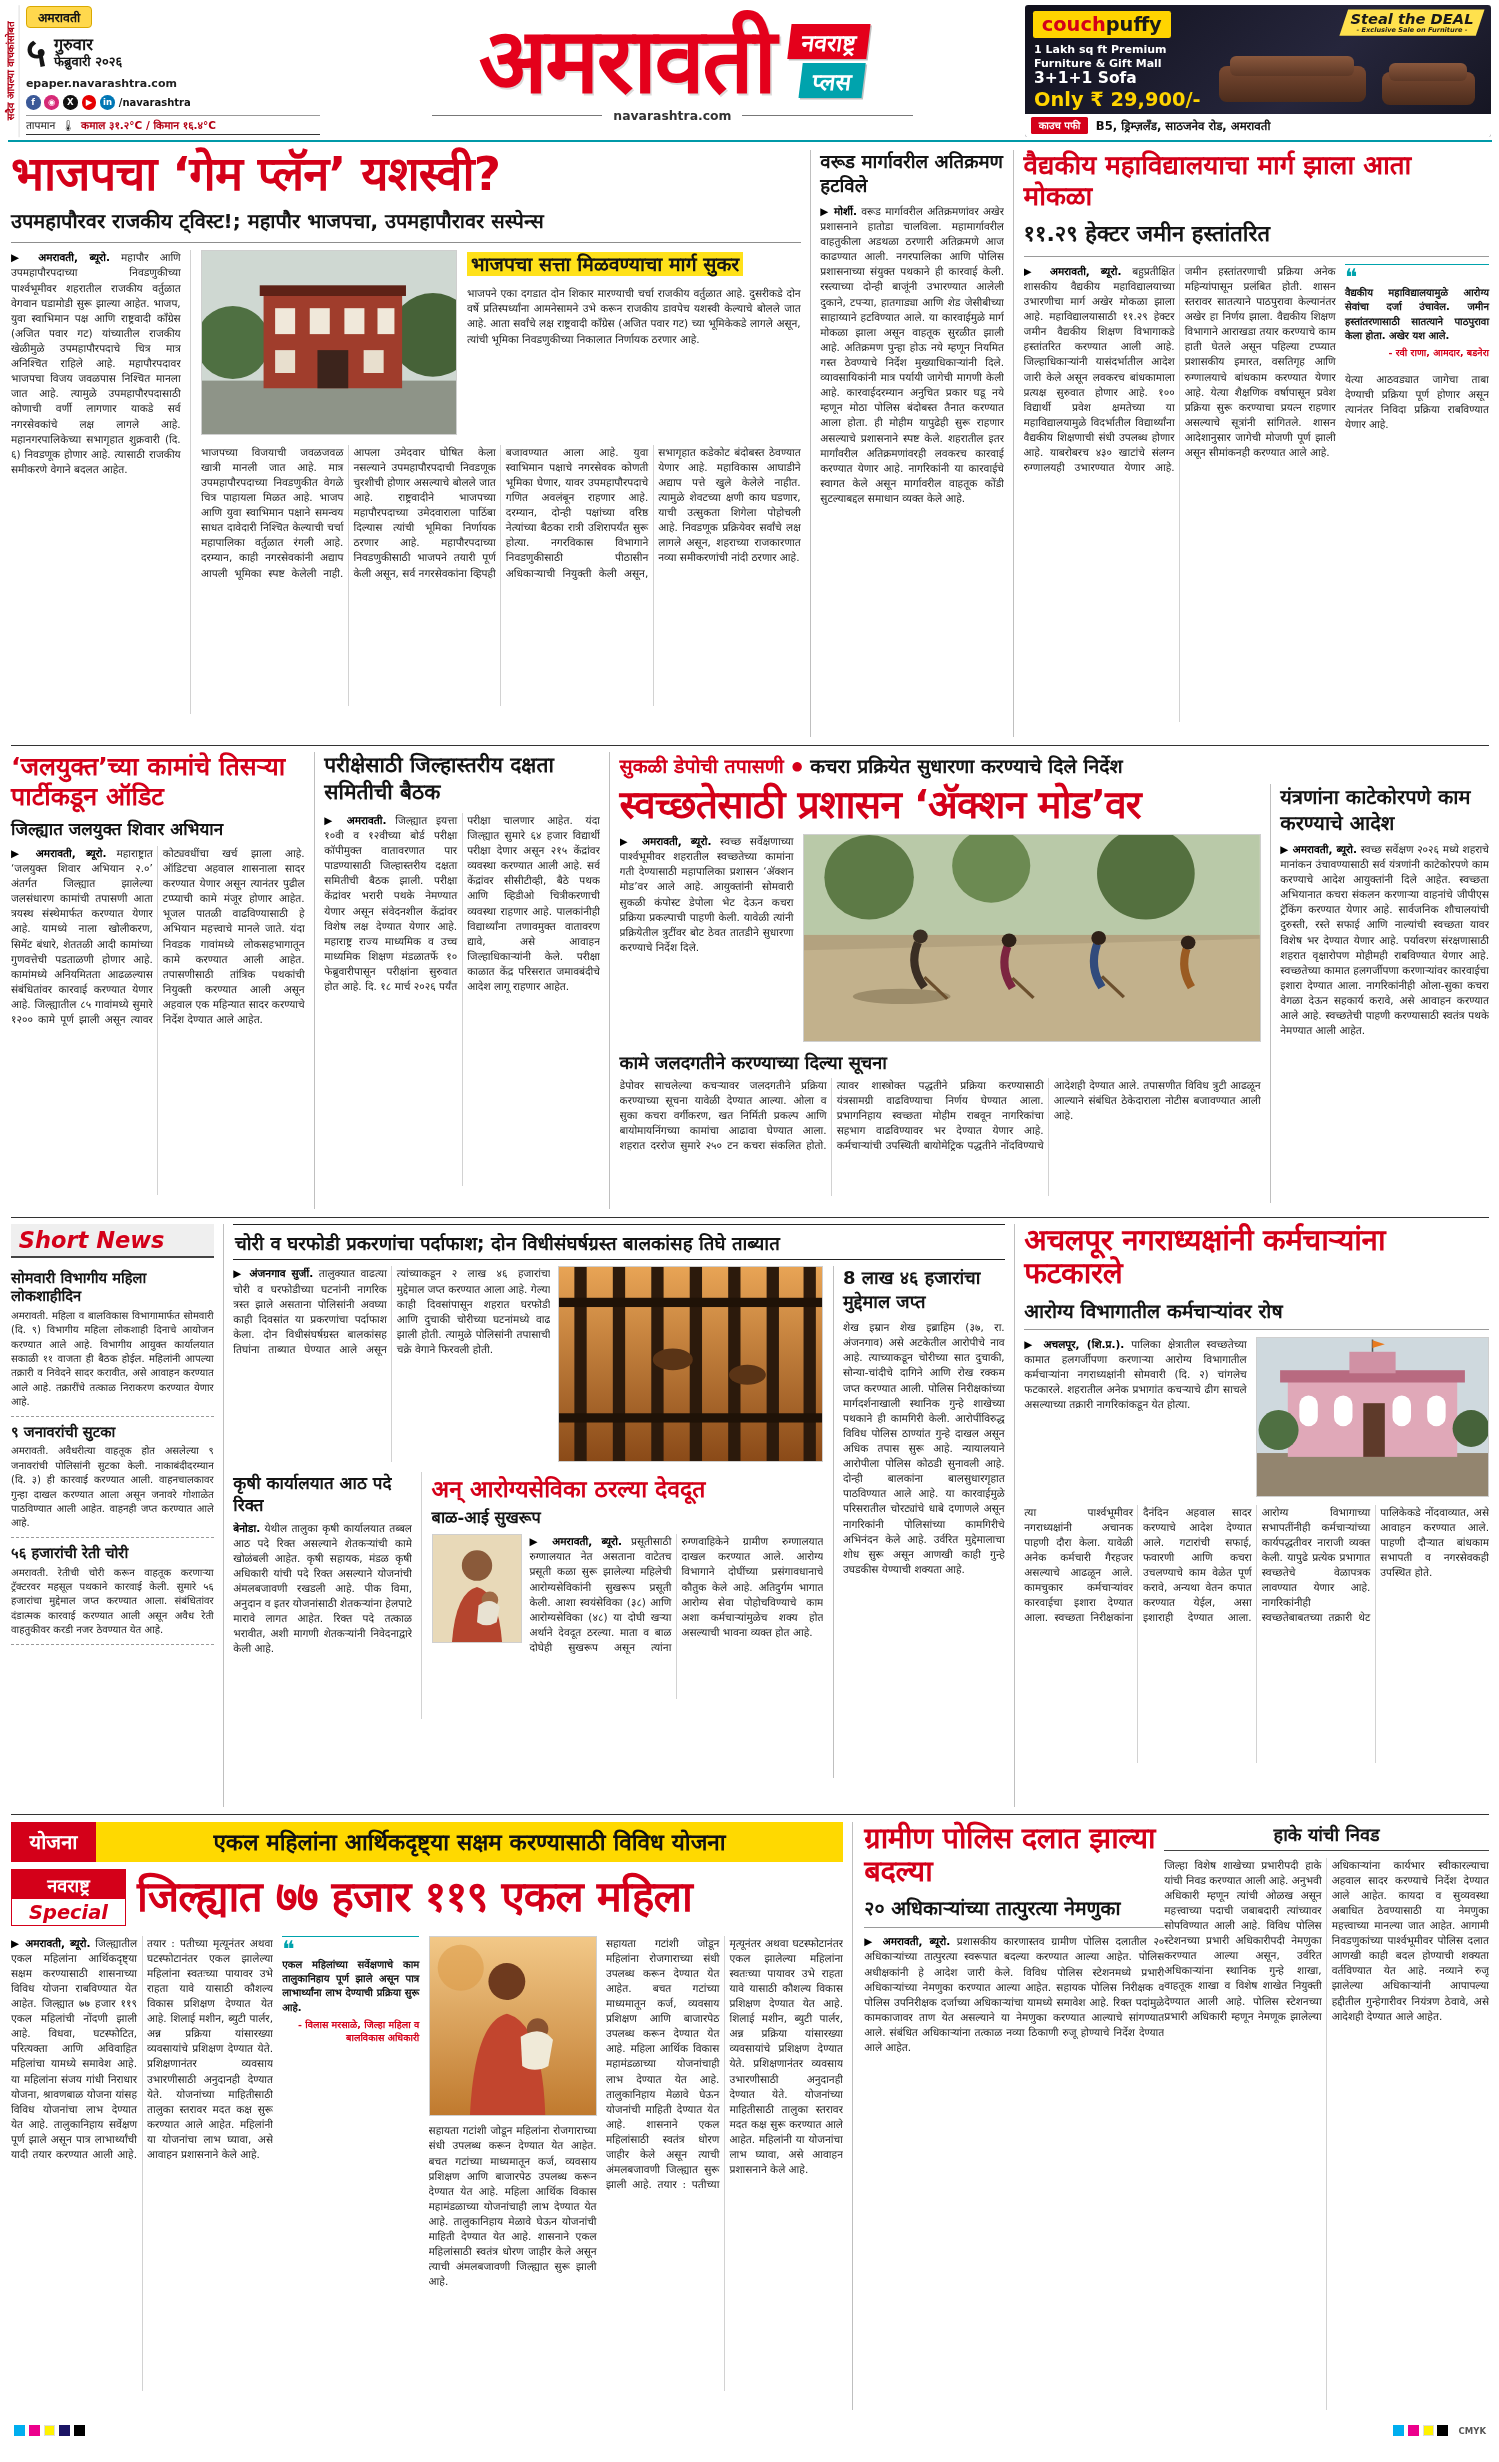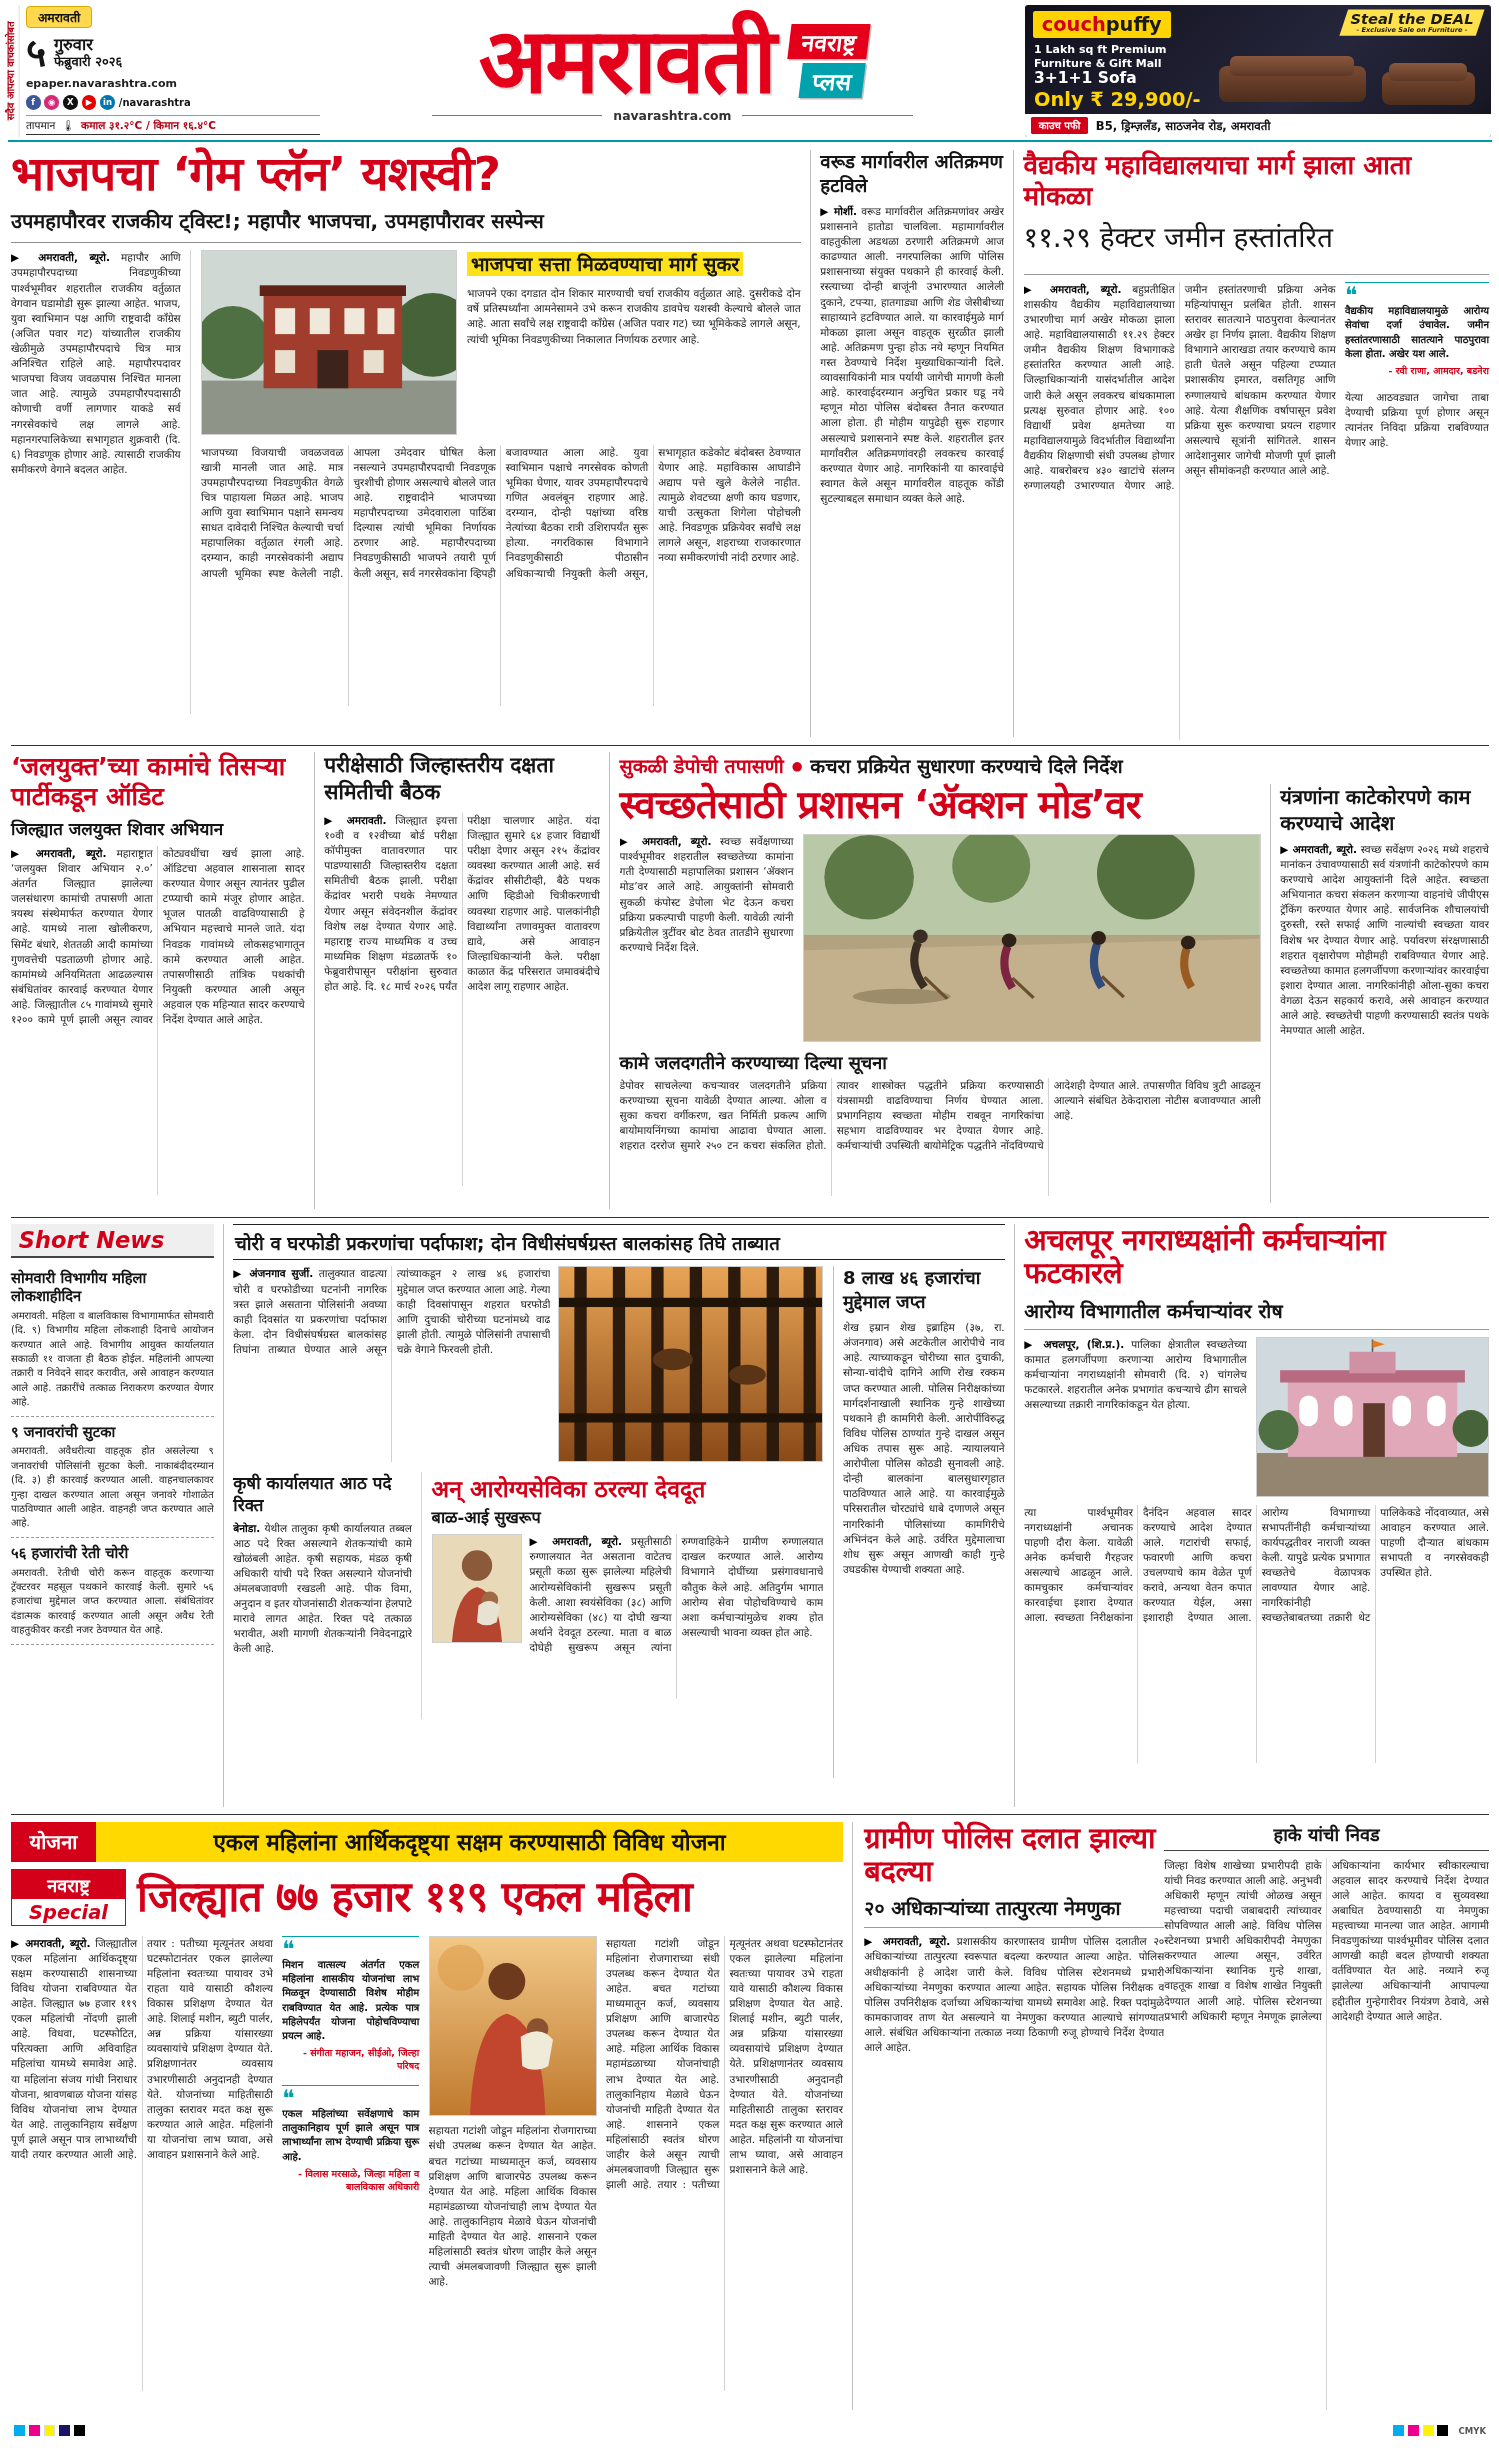--- a/index.html
+++ b/index.html
@@ -80,21 +80,21 @@
   .ybox-title{display:inline;background:#ffe11a;font-size:19.4px;font-weight:800;line-height:1.45;padding:0.8px 3.9px;box-decoration-break:clone;-webkit-box-decoration-break:clone}
   .ybox .body{margin-top:7.8px;height:130px}
   .lead-bottom{margin-top:9.3px;height:261px}
   
   .s1b{width:194px}
   .col-hl{font-size:18.6px;font-weight:800;line-height:1.28;margin-bottom:6.2px}
   .s1b .body{height:512px}
   
   .s1c{flex:1}
   .med-hl{font-size:26px;color:#d40019;font-weight:800;line-height:1.18}
-  .med-sub{font-size:28px;font-weight:400;margin:5.4px 0 0;padding-bottom:19px;border-bottom:0.8px solid #9a9a9a}
+  .med-sub{font-size:22px;font-weight:700;margin:5.4px 0 0;padding-bottom:9px;border-bottom:0.8px solid #9a9a9a}
   .med-row{display:flex;gap:9.3px;margin-top:7px;height:458px}
   .med-body{flex:1;height:100%}
   .med-quotes{width:144px;display:flex;flex-direction:column;gap:9.3px}
 
   
   .sec2{height:464px;margin-top:7.8px;border-top:1.6px solid #333;padding-top:6.2px}
   .s2a{width:304px}
   .jal-hl{font-size:25px;color:#d40019;font-weight:800;line-height:1.2}
   .jal-sub{font-size:17px;font-weight:800;margin:4.7px 0 6.2px}
   .s2a .body{height:349px}
@@ -514,24 +514,20 @@
             <div class="badge-bottom">Special</div>
           </div>
           <div class="ekal-hl">जिल्ह्यात ७७ हजार ११९ एकल महिला</div>
         </div>
         <div class="ekal-row">
           <div class="ek-c1 body c2x">
             <span class="byline">▶ अमरावती, ब्यूरो.</span><span> जिल्ह्यातील एकल महिलांना आर्थिकदृष्ट्या सक्षम करण्यासाठी शासनाच्या विविध योजना राबविण्यात येत आहेत. जिल्ह्यात ७७ हजार ११९ एकल महिलांची नोंदणी झाली आहे. विधवा, घटस्फोटित, परित्यक्ता आणि अविवाहित महिलांचा यामध्ये समावेश आहे. या महिलांना संजय गांधी निराधार योजना, श्रावणबाळ योजना यांसह विविध योजनांचा लाभ देण्यात येत आहे. तालुकानिहाय सर्वेक्षण पूर्ण झाले असून पात्र लाभार्थ्यांची यादी तयार करण्यात आली आहे.</span><span> </span><span>तयार : पतीच्या मृत्यूनंतर अथवा घटस्फोटानंतर एकल झालेल्या महिलांना स्वतःच्या पायावर उभे राहता यावे यासाठी कौशल्य विकास प्रशिक्षण देण्यात येत आहे. शिलाई मशीन, ब्युटी पार्लर, अन्न प्रक्रिया यांसारख्या व्यवसायांचे प्रशिक्षण देण्यात येते. प्रशिक्षणानंतर व्यवसाय उभारणीसाठी अनुदानही देण्यात येते. योजनांच्या माहितीसाठी तालुका स्तरावर मदत कक्ष सुरू करण्यात आले आहेत. महिलांनी या योजनांचा लाभ घ्यावा, असे आवाहन प्रशासनाने केले आहे.</span>
           </div>
           <div class="ek-qcol">
             <div class="quote">
-              <div class="q-text">मिशन वात्सल्य अंतर्गत एकल महिलांना शासकीय योजनांचा लाभ मिळवून देण्यासाठी विशेष मोहीम राबविण्यात येत आहे. प्रत्येक पात्र महिलेपर्यंत योजना पोहोचविण्याचा प्रयत्न आहे.</div>
-              <div class="q-attr">- संगीता महाजन, सीईओ, जिल्हा परिषद</div>
-            </div>
-            <div class="quote">
               <div class="q-text">एकल महिलांच्या सर्वेक्षणाचे काम तालुकानिहाय पूर्ण झाले असून पात्र लाभार्थ्यांना लाभ देण्याची प्रक्रिया सुरू आहे.</div>
               <div class="q-attr">- विलास मरसाळे, जिल्हा महिला व बालविकास अधिकारी</div>
             </div>
           </div>
           <div class="ek-pcol">
             <div class="ekal-photo photo">
               <svg viewBox="0 0 216 232" preserveAspectRatio="none">
                 <rect width="216" height="232" fill="#e9b36a"></rect>
                 <rect width="216" height="232" fill="url(#g1)"></rect>
                 <defs>

